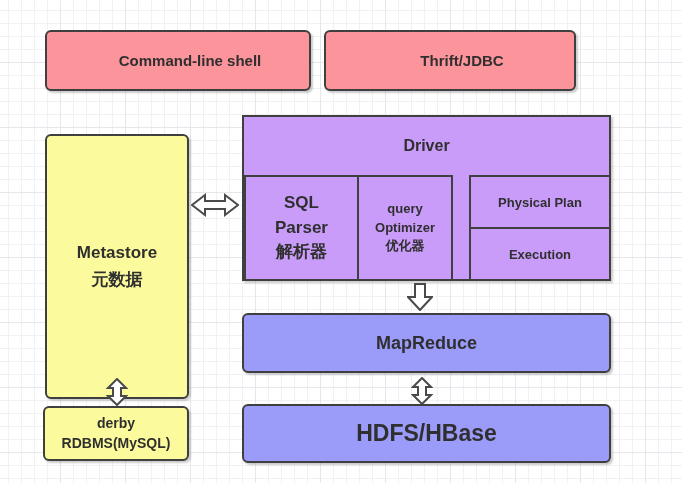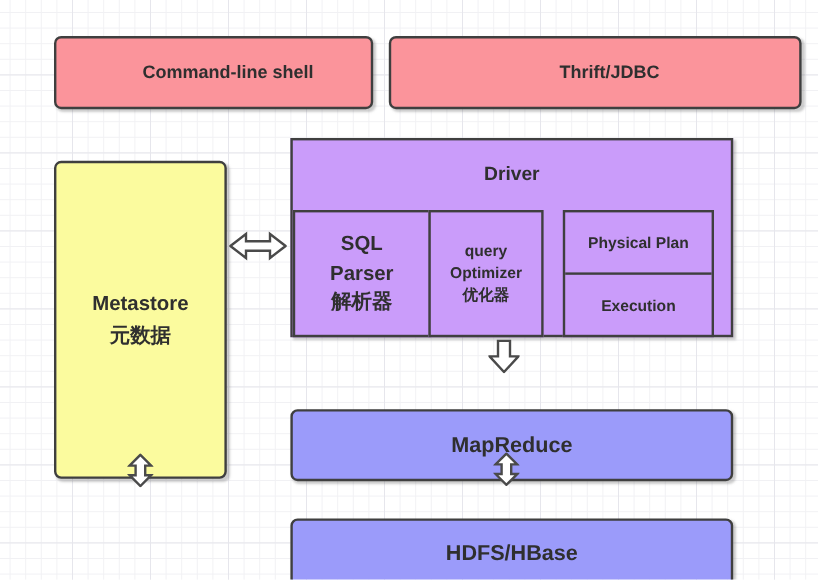--- a/index.html
+++ b/index.html
@@ -39,37 +39,37 @@
     flex-direction: column;
     align-items: center;
     justify-content: center;
     text-align: center;
     box-shadow: 2px 2px 2px rgba(110,110,110,0.35);
   }
   .rounded { border-radius: 6px; }
   .pink   { background: var(--client-fill); padding-left: 24px; }
   .yellow { background: var(--yellow-fill); }
   .purple { background: var(--purple-fill); }
-  .blue   { background: var(--blue-fill); margin-top: 28px; }
+  .blue   { background: var(--blue-fill); }
   .inner  { box-shadow: none; }
 
   .cmd     { left: 45px;  top: 30px;  width: 266px; height: 61px;  font-size: 15px; }
-  .thrift  { left: 324px; top: 30px;  width: 344px; height: 61px;  font-size: 15px; }
+  .thrift  { left: 324px; top: 30px;  width: 252px; height: 61px;  font-size: 15px; }
   .meta    { left: 45px;  top: 112px; width: 144px; height: 265px; font-size: 17px; line-height: 1.55; margin-top: 22px; }
   .driver  { left: 242px; top: 115px; width: 369px; height: 166px; }
   .driver-title { position: absolute; left: 0; top: 0; width: 100%; height: 58px;
                   display: flex; align-items: center; justify-content: center; font-size: 16px; }
   .sqlparser { left: 244px; top: 175px; width: 115px; height: 106px; font-size: 17px; line-height: 1.45; }
   .optimizer { left: 357px; top: 175px; width: 96px; height: 106px; font-size: 13px; line-height: 1.45; }
-  .stages    { left: 469px; top: 175px; width: 126px; height: 106px; padding: 0; justify-content: stretch; }
+  .stages    { left: 469px; top: 175px; width: 142px; height: 106px; padding: 0; justify-content: stretch; }
   .stage     { flex: 1; width: 100%; display: flex; align-items: center; justify-content: center;
                font-size: 13px; box-sizing: border-box; }
   .stage + .stage { border-top: 2px solid var(--border); }
   .mapreduce { left: 242px; top: 313px; width: 369px; height: 60px; font-size: 18px; }
-  .hdfs      { left: 242px; top: 404px; width: 369px; height: 59px; font-size: 18px; }
+  .hdfs      { left: 242px; top: 404px; width: 369px; height: 59px; font-size: 23px; }
   .derby     { left: 43px;  top: 406px; width: 146px; height: 55px; font-size: 14px; line-height: 1.4; }
 
   .arrow { position: absolute; }
   .arrow svg { display: block; }
   .arrow-h    { left: 191px; top: 192px; }
   .arrow-down { left: 407px; top: 283px; }
   .arrow-v1   { left: 411px; top: 377px; }
   .arrow-v2   { left: 106px; top: 378px; }
 
   .line { display: block; }
@@ -134,14 +134,18 @@
   <div class="box rounded blue hdfs">
     <span class="line">HDFS/HBase</span>
   </div>
 
   <div class="arrow arrow-v2">
     <svg width="22" height="28" viewBox="0 0 22 28">
       <polygon points="11,1 20,10 15,10 15,18 20,18 11,27 2,18 7,18 7,10 2,10" fill="#ffffff" stroke="#4a4a4a" stroke-width="2" stroke-linejoin="miter"></polygon>
     </svg>
   </div>
 
+  <div class="box rounded yellow derby">
+    <span class="line">derby</span>
+    <span class="line">RDBMS(MySQL)</span>
+  </div>
 
 </div>
 
 </body></html>

